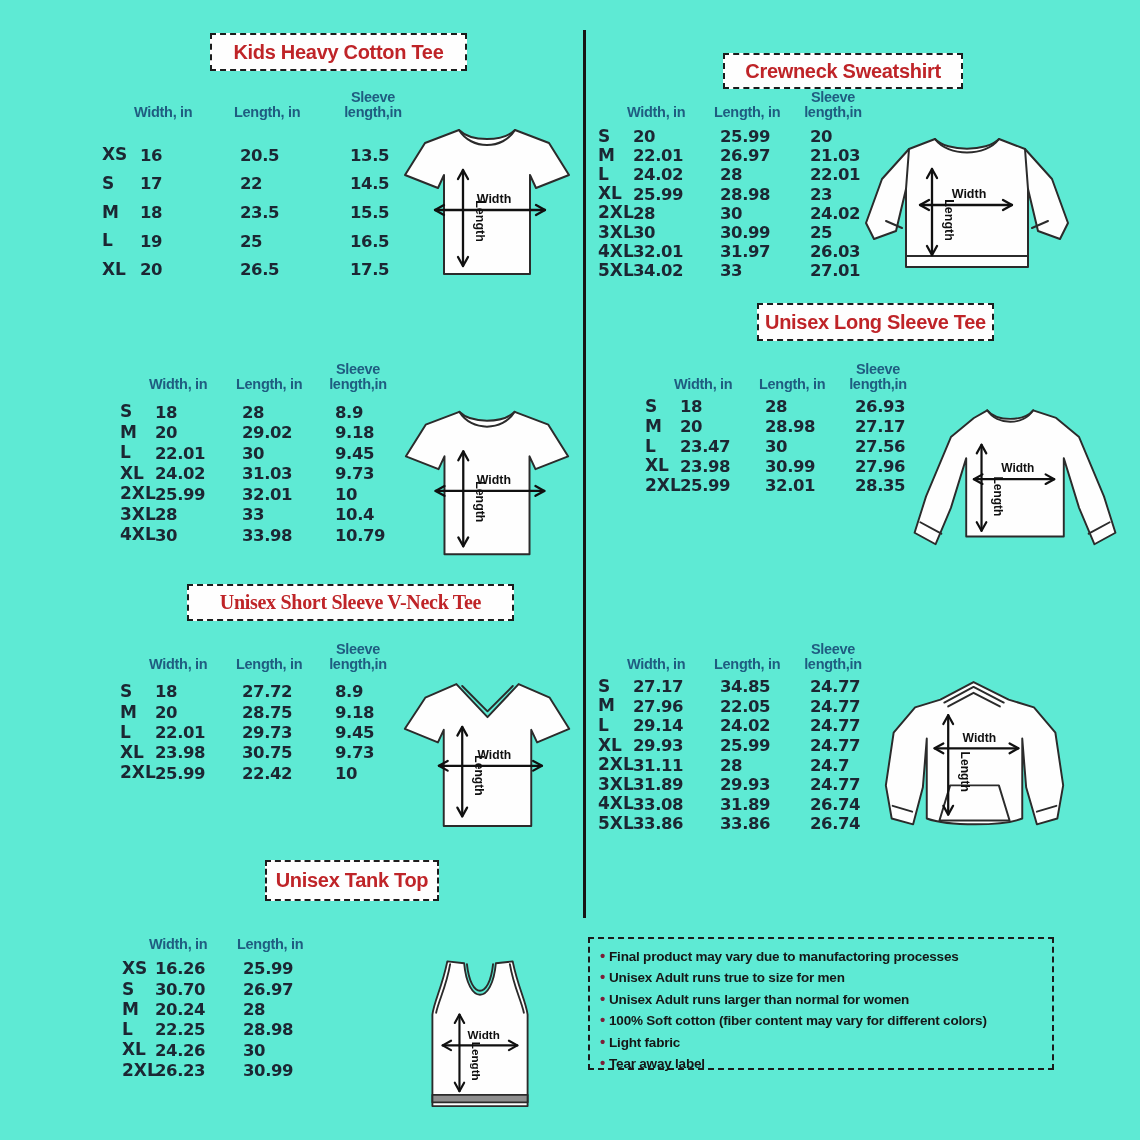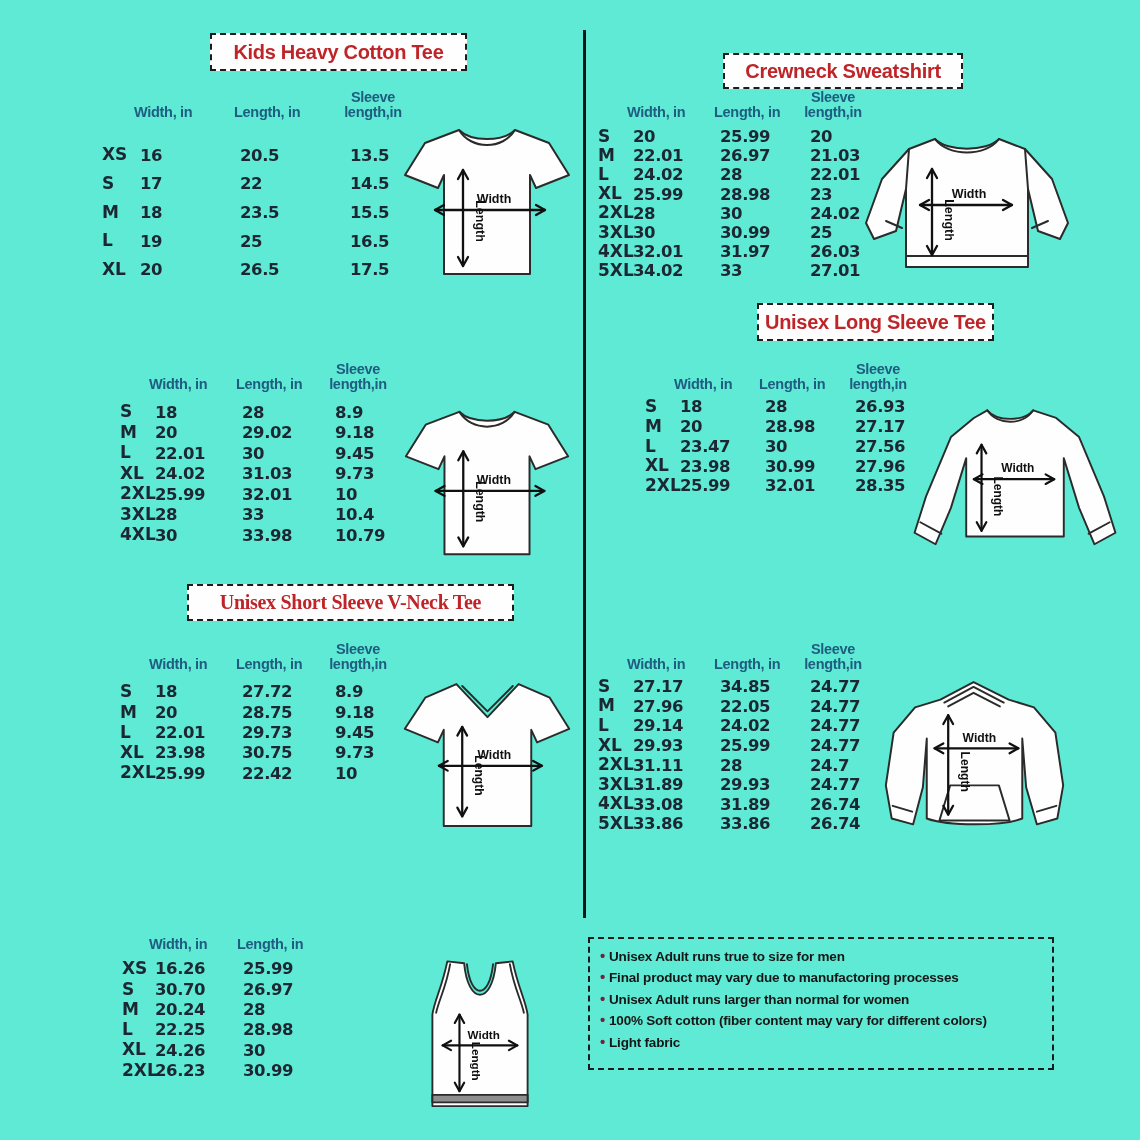--- a/index.html
+++ b/index.html
@@ -438,20 +438,21 @@
         <line x1="70" y1="44" x2="70" y2="146"></line>
         <polyline points="65,53 70,44 75,53"></polyline>
           <polyline points="65,137 70,146 75,137"></polyline>
       </g>
       <text x="102" y="71" text-anchor="middle">Width</text>
       <text x="83" y="102" text-anchor="middle" transform="rotate(90 83 102)">Length</text>
     </svg>
   </div>
 
   <div class="section" style="left:85px;top:858px;width:500px;height:282px;">
+    <div class="title-box" style="left:180px;top:2px;width:170px;height:37px;">Unisex Tank Top</div>
     <div class="stable" style="left:37px;top:56px;--rh:20.3px;--hgap:7px;">
         <div class="trow thead" style="grid-template-columns: 33px 88px 100px;">
           <div class="cell scell"></div>
           <div class="cell hcell">Width, in</div>
           <div class="cell hcell">Length, in</div>
         </div>
         <div class="trow" style="grid-template-columns: 33px 88px 100px;">
           <div class="cell scell">XS</div>
           <div class="cell vcell">16.26</div>
           <div class="cell vcell">25.99</div>
@@ -498,21 +499,22 @@
         <polyline points="33,71 38,62 43,71"></polyline>
           <polyline points="33,135 38,144 43,135"></polyline>
       </g>
       <text x="64" y="88" text-anchor="middle">Width</text>
       <text x="51" y="112" text-anchor="middle" transform="rotate(90 51 112)">Length</text>
     </svg>
   </div>
 
   <div id="notes-box" style="left:588px;top:937px;width:466px;height:133px;">
     <ul>
+        <li>Final product may vary due to manufactoring processes</li>
         <li>Unisex Adult runs true to size for men</li>
-        <li>Final product may vary due to manufactoring processes</li>
         <li>Unisex Adult runs larger than normal for women</li>
         <li>100% Soft cotton (fiber content may vary for different colors)</li>
         <li>Light fabric</li>
+        <li>Tear away label</li>
       </ul>
   </div>
 
 </div>
 
 </body></html>

